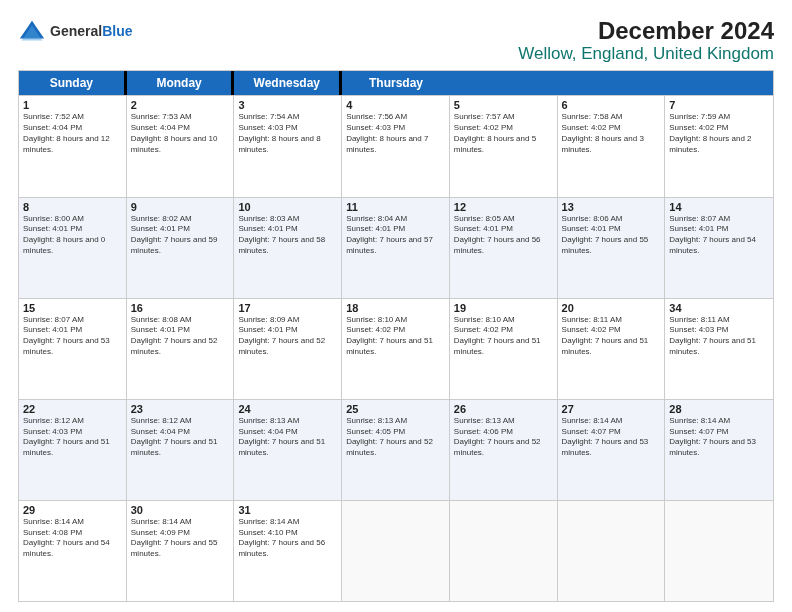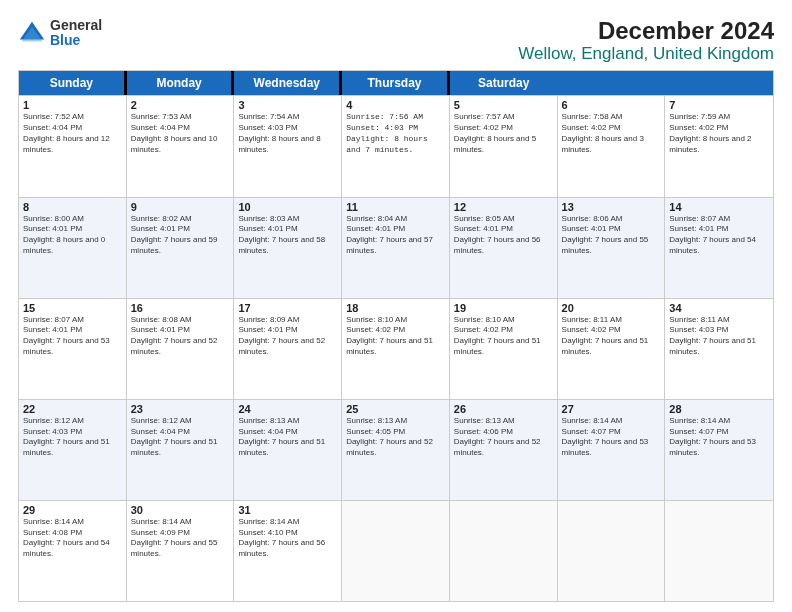--- a/index.html
+++ b/index.html
@@ -23,21 +23,21 @@
       align-items: flex-start;
       margin-bottom: 6px;
     }
     .logo {
       display: flex;
       align-items: center;
       gap: 4px;
     }
     .logo-text {
       display: flex;
-      flex-direction: column;
+      flex-direction: row;
       line-height: 1.1;
     }
     .logo-text .general {
       font-size: 14px;
       font-weight: bold;
       color: #333;
     }
     .logo-text .blue {
       font-size: 14px;
       font-weight: bold;
@@ -137,21 +137,20 @@
       <div class="subtitle">Wellow, England, United Kingdom</div>
     </div>
   </div>
 
   <div class="calendar">
     <div class="cal-header-row">
     <div class="cal-header-cell">Sunday</div>
         <div class="cal-header-cell">Monday</div>
         <div class="cal-header-cell">Wednesday</div>
         <div class="cal-header-cell">Thursday</div>
-        <div class="cal-header-cell">Saturday</div>
       </div>
     <div class="cal-body">
     <div class="cal-week">
           <div class="cal-cell">
             <span class="day-num">1</span>
             <div class="cell-text" style="white-space: pre-line;">Sunrise: 7:52 AM
 Sunset: 4:04 PM
 Daylight: 8 hours and 12 minutes.</div>
           </div>
           <div class="cal-cell">
@@ -161,21 +160,21 @@
 Daylight: 8 hours and 10 minutes.</div>
           </div>
           <div class="cal-cell">
             <span class="day-num">3</span>
             <div class="cell-text" style="white-space: pre-line;">Sunrise: 7:54 AM
 Sunset: 4:03 PM
 Daylight: 8 hours and 8 minutes.</div>
           </div>
           <div class="cal-cell">
             <span class="day-num">4</span>
-            <div class="cell-text" style="white-space: pre-line; font-family: Liberation Mono, monospace;">Sunrise: 7:56 AM
+            <div class="cell-text" style="white-space: pre-line;">Sunrise: 7:56 AM
 Sunset: 4:03 PM
 Daylight: 8 hours and 7 minutes.</div>
           </div>
           <div class="cal-cell">
             <span class="day-num">5</span>
             <div class="cell-text" style="white-space: pre-line;">Sunrise: 7:57 AM
 Sunset: 4:02 PM
 Daylight: 8 hours and 5 minutes.</div>
           </div>
           <div class="cal-cell">

